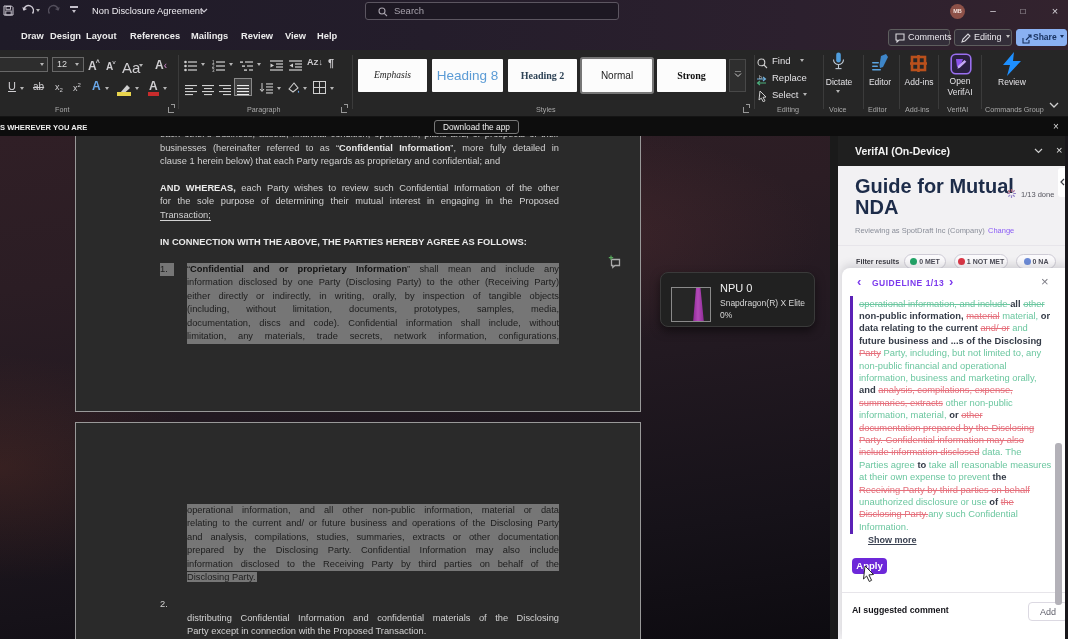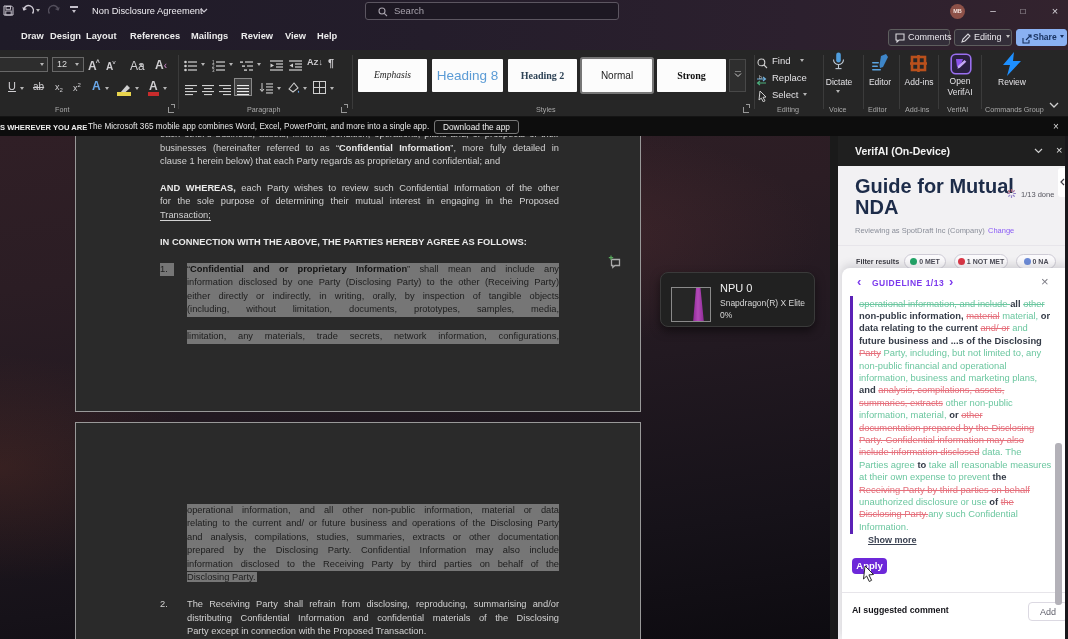--- a/index.html
+++ b/index.html
@@ -144,21 +144,21 @@
   <div class="abs launch" style="left:168px;top:107px"></div>
   <div class="abs launch" style="left:341px;top:107px"></div>
   <div class="abs launch" style="left:743px;top:107px"></div>
 
   <div class="abs combo" style="left:-10px;top:57px;width:58px"></div>
   <div class="ddp" style="left:40px;top:63px;z-index:8"></div>
   <div class="abs combo" style="left:52px;top:57px;width:32px;padding-left:4px;line-height:13px">12</div>
   <div class="ddp" style="left:75px;top:63px;z-index:8"></div>
   <div class="abs ricon" style="left:88px;top:58px;font-size:12px;font-weight:700">A<span style="font-size:7px;vertical-align:6px;margin-left:-1px">˄</span></div>
   <div class="abs ricon" style="left:106px;top:60px;font-size:10px;font-weight:700">A<span style="font-size:6px;vertical-align:5px;margin-left:-1px">˅</span></div>
-  <div class="abs ricon" style="left:130px;top:59px;font-size:12px">Aa</div>
+  <div class="abs ricon" style="left:122px;top:59px;font-size:15px">Aa</div>
   <div class="ddp" style="left:139px;top:64px;z-index:8"></div>
   <div class="abs ricon" style="left:155px;top:58px;font-size:12px;font-weight:700">A<span style="color:#d88bd3;font-size:10px;font-weight:400">‹</span></div>
 
   <div class="abs ricon" style="left:8px;top:80px;font-size:11px;text-decoration:underline">U</div>
   <div class="ddp" style="left:20px;top:87px;z-index:8"></div>
   <div class="abs ricon" style="left:33px;top:81px;font-size:10px;text-decoration:line-through">ab</div>
   <div class="abs ricon" style="left:55px;top:82px;font-size:9px">x<span style="font-size:6px;vertical-align:-2px">2</span></div>
   <div class="abs ricon" style="left:73px;top:82px;font-size:9px">x<span style="font-size:6px;vertical-align:4px">2</span></div>
   <div class="abs ricon" style="left:92px;top:79px;font-size:12px;font-weight:700;color:#6aa7e8">A</div>
   <div class="ddp" style="left:105px;top:87px;z-index:8"></div>
@@ -345,54 +345,53 @@
   <div class="abs" style="left:1001px;top:52px;z-index:7"><svg width="22" height="24" viewBox="0 0 22 24">
         <path d="M13 0L2 13h7l-3 11L20 9h-8z" fill="#1e90ff"></path>
       </svg></div>
   <div class="abs bigbtn" style="left:993px;top:77px;width:38px">Review</div>
   <svg class="abs" style="left:1049px;top:102px;z-index:7" width="10" height="7" viewBox="0 0 10 7">
       <path d="M1 1l4 4 4-4" fill="none" stroke="#cfcfcf" stroke-width="1.3"></path>
     </svg>
 
   <div class="abs" id="notif">
     <span class="abs" style="left:0px;top:5.5px;font-size:7.6px;font-weight:700">S WHEREVER YOU ARE</span>
-    <span class="abs" style="left:88px;top:5px;font-size:8.2px;color:#e6e6e6">The Microsoft 365 mobile app combines Word, Excel, PowerPoint, and more into a single app.</span>
     <div class="abs" id="notifbtn">Download the app</div>
     <span class="abs" style="left:1053px;top:4px;font-size:10px;color:#dcdcdc">×</span>
   </div>
 
   <div class="abs" id="canvas">
     <div class="page" id="page1">
       <div class="doct just" style="left:84px;top:-2.5px;width:399px">each other's business, assets, financial condition, operations, plans and, or prospects of their</div>
       <div class="doct just" style="left:84px;top:11.5px;width:399px">businesses (hereinafter referred to as “<b class="w">Confidential Information</b>”, more fully detailed in</div>
       <div class="doct" style="left:84px;top:25px;width:399px">clause 1 herein below) that each Party regards as proprietary and confidential; and</div>
       <div class="doct just" style="left:84px;top:51.5px;width:399px"><b class="w">AND WHEREAS,</b> each Party wishes to review such Confidential Information of the other</div>
       <div class="doct just" style="left:84px;top:65px;width:399px">for the sole purpose of determining their mutual interest in engaging in the Proposed</div>
       <div class="doct" style="left:84px;top:78.5px;width:399px"><span style="border-bottom:1px solid #d2d2d2">Transaction;</span></div>
       <div class="doct" style="left:84px;top:105.5px;width:399px"><b class="w">IN CONNECTION WITH THE ABOVE, THE PARTIES HEREBY AGREE AS FOLLOWS:</b></div>
       <div class="doct hlrow" style="left:84px;top:132.5px;width:14px">1.</div>
       <div class="doct just hlrow" style="left:111px;top:132.5px;width:372px">“<b class="w">Confidential and or proprietary Information</b>” shall mean and include any</div>
       <div class="doct just hlrow" style="left:111px;top:146px;width:372px">information disclosed by one Party (Disclosing Party) to the other (Receiving Party)</div>
       <div class="doct just hlrow" style="left:111px;top:159.5px;width:372px">either directly or indirectly, in writing, orally, by inspection of tangible objects</div>
       <div class="doct just hlrow" style="left:111px;top:173px;width:372px">(including, without limitation, documents, prototypes, samples, media,</div>
+      <div class="doct just hlrow" style="left:111px;top:186.5px;width:372px">documentation, discs and code). Confidential information shall include, without</div>
       <div class="doct just hlrow" style="left:111px;top:200px;width:372px">limitation, any materials, trade secrets, network information, configurations,</div>
       <svg class="abs" style="left:532px;top:125px" width="15" height="15" viewBox="0 0 15 15">
           <path d="M3.5 4.5h8v6H7l-2.2 1.8v-1.8H3.5z" fill="none" stroke="#aaaaaa" stroke-width="1.3"></path>
           <path d="M3 0.5v4.4M0.8 2.7h4.4" stroke="#57a85c" stroke-width="1.2"></path>
         </svg>
     </div>
     <div class="page" id="page2">
       <div class="doct just hlrow" style="left:111px;top:80.5px;width:372px">operational information, and all other non-public information, material or data</div>
       <div class="doct just hlrow" style="left:111px;top:94px;width:372px">relating to the current and/ or future business and operations of the Disclosing Party</div>
       <div class="doct just hlrow" style="left:111px;top:107.5px;width:372px">and analysis, compilations, studies, summaries, extracts or other documentation</div>
       <div class="doct just hlrow" style="left:111px;top:121px;width:372px">prepared by the Disclosing Party. Confidential Information may also include</div>
       <div class="doct just hlrow" style="left:111px;top:134.5px;width:372px">information disclosed to the Receiving Party by third parties on behalf of the</div>
       <div class="doct" style="left:111px;top:148px;width:372px"><span class="hl">Disclosing Party. </span></div>
       <div class="doct" style="left:84px;top:175px;width:27px">2.</div>
-      <div class="doct just" style="left:111px;top:175px;width:372px">The Receiving Party shall refrain from disclosing, reproducing, summarising and/or</div>
       <div class="doct just" style="left:111px;top:188.5px;width:372px">distributing Confidential Information and confidential materials of the Disclosing</div>
       <div class="doct" style="left:111px;top:202px;width:372px">Party except in connection with the Proposed Transaction.</div>
     </div>
     <div class="abs" id="docscroll"></div>
   </div>
 
   <div class="abs" id="npu">
     <div id="npugraph">
         <div id="npuspike"></div>
       </div>
@@ -441,22 +440,22 @@
       <span class="abs" style="left:30px;top:10px;color:#7c3aed;font-size:8.5px;font-weight:700;letter-spacing:0.5px">GUIDELINE 1/13</span>
       <span class="abs" style="left:107px;top:6px;color:#7c3aed;font-size:13px;font-weight:700">›</span>
       <span class="abs" style="left:199px;top:6px;color:#7b7b84;font-size:13px">×</span>
       <div class="abs" style="left:8px;top:28px;width:3px;height:238px;background:#5b21b6"></div>
       <div class="rl" style="top:29.5px"><span class="gr" style="text-decoration:line-through">operational information, and include </span><span class="blk">all</span> <span class="gr" style="text-decoration:line-through">other</span></div>
       <div class="rl" style="top:41.9px"><span class="blk">non-public information,</span> <span class="rd">material</span><span class="gr">&nbsp;material,</span> <span class="blk">or</span></div>
       <div class="rl" style="top:54.3px"><span class="blk">data relating to the current</span> <span class="rd">and/ or</span><span class="gr">&nbsp;and</span></div>
       <div class="rl" style="top:66.7px"><span class="blk">future business and ...s of the Disclosing</span></div>
       <div class="rl" style="top:79.1px"><span class="rd">Party</span><span class="gr">&nbsp;Party, including, but not limited to, any</span></div>
       <div class="rl" style="top:91.5px"><span class="gr">non-public financial and operational</span></div>
-      <div class="rl" style="top:103.9px"><span class="gr">information, business and marketing plans,</span></div>
-      <div class="rl" style="top:116.3px"><span class="blk">and</span> <span class="rd">analysis, compilations, assets,</span></div>
+      <div class="rl" style="top:103.9px"><span class="gr">information, business and marketing orally,</span></div>
+      <div class="rl" style="top:116.3px"><span class="blk">and</span> <span class="rd">analysis, compilations, expense,</span></div>
       <div class="rl" style="top:128.7px"><span class="rd">summaries, extracts</span><span class="gr">&nbsp;other non-public</span></div>
       <div class="rl" style="top:141.1px"><span class="gr">information, material,</span> <span class="blk">or</span> <span class="rd">other</span></div>
       <div class="rl" style="top:153.5px"><span class="rd">documentation prepared by the Disclosing</span></div>
       <div class="rl" style="top:165.9px"><span class="rd">Party. Confidential information may also</span></div>
       <div class="rl" style="top:178.3px"><span class="rd">include information disclosed</span><span class="gr">&nbsp;data. The</span></div>
       <div class="rl" style="top:190.7px"><span class="gr">Parties agree</span> <span class="blk">to</span> <span class="gr">take all reasonable measures</span></div>
       <div class="rl" style="top:203.1px"><span class="gr">at their own expense to prevent</span> <span class="blk">the</span></div>
       <div class="rl" style="top:215.5px"><span class="rd">Receiving Party by third parties on behalf</span></div>
       <div class="rl" style="top:227.9px"><span class="gr">unauthorized disclosure or use</span> <span class="blk">of</span> <span class="rd">the</span></div>
       <div class="rl" style="top:240.3px"><span class="rd">Disclosing Party.</span><span class="gr">any such Confidential</span></div>

